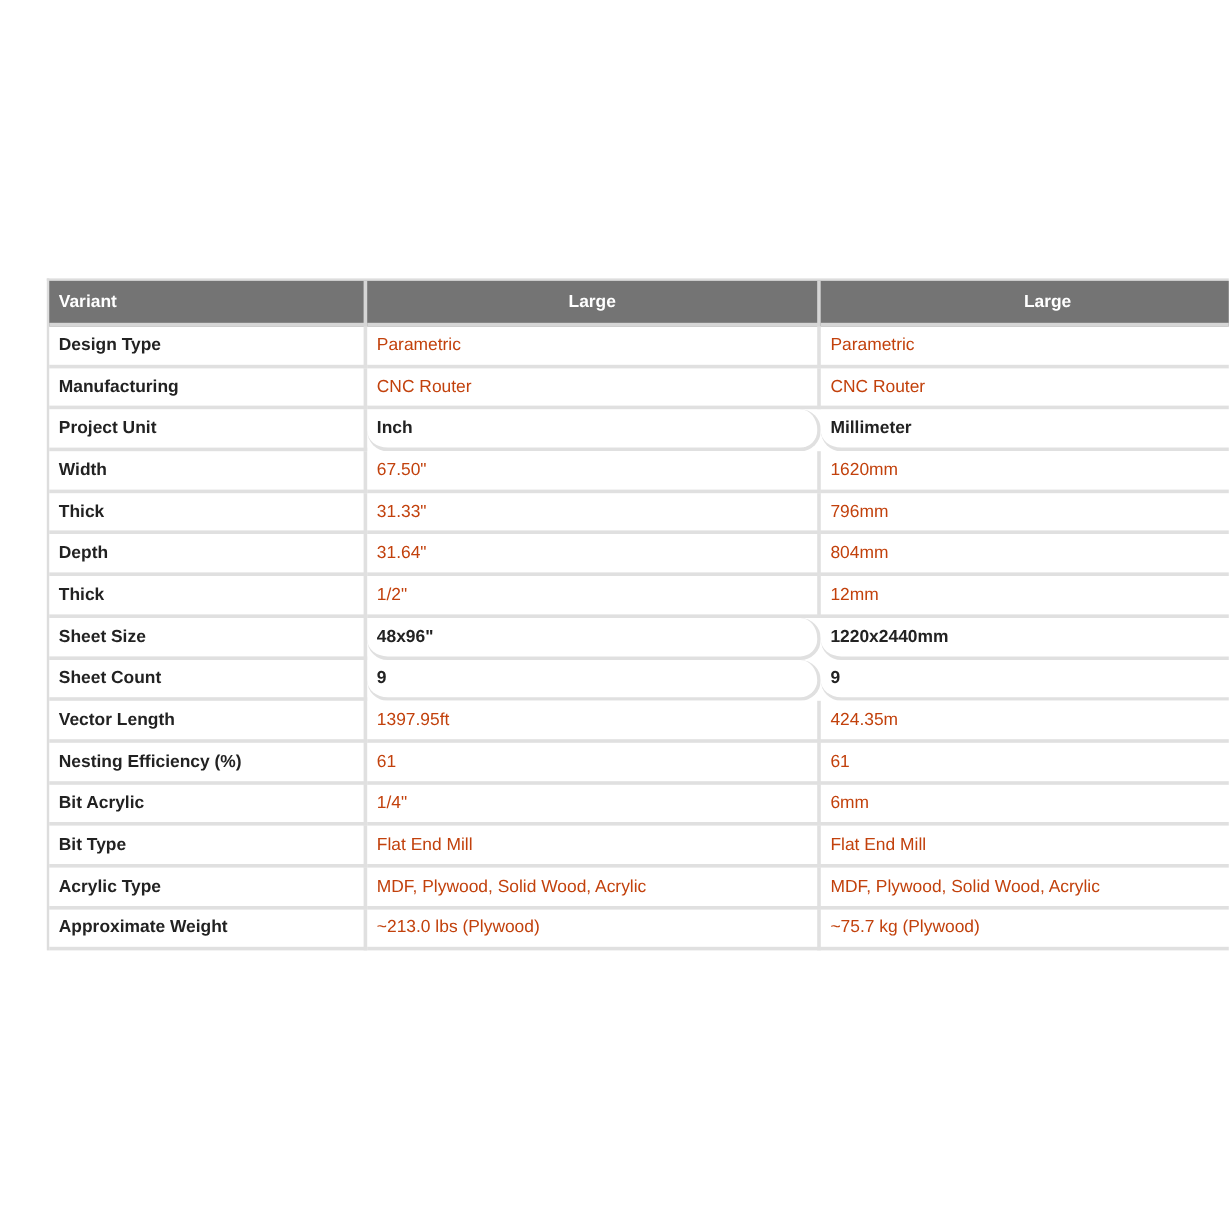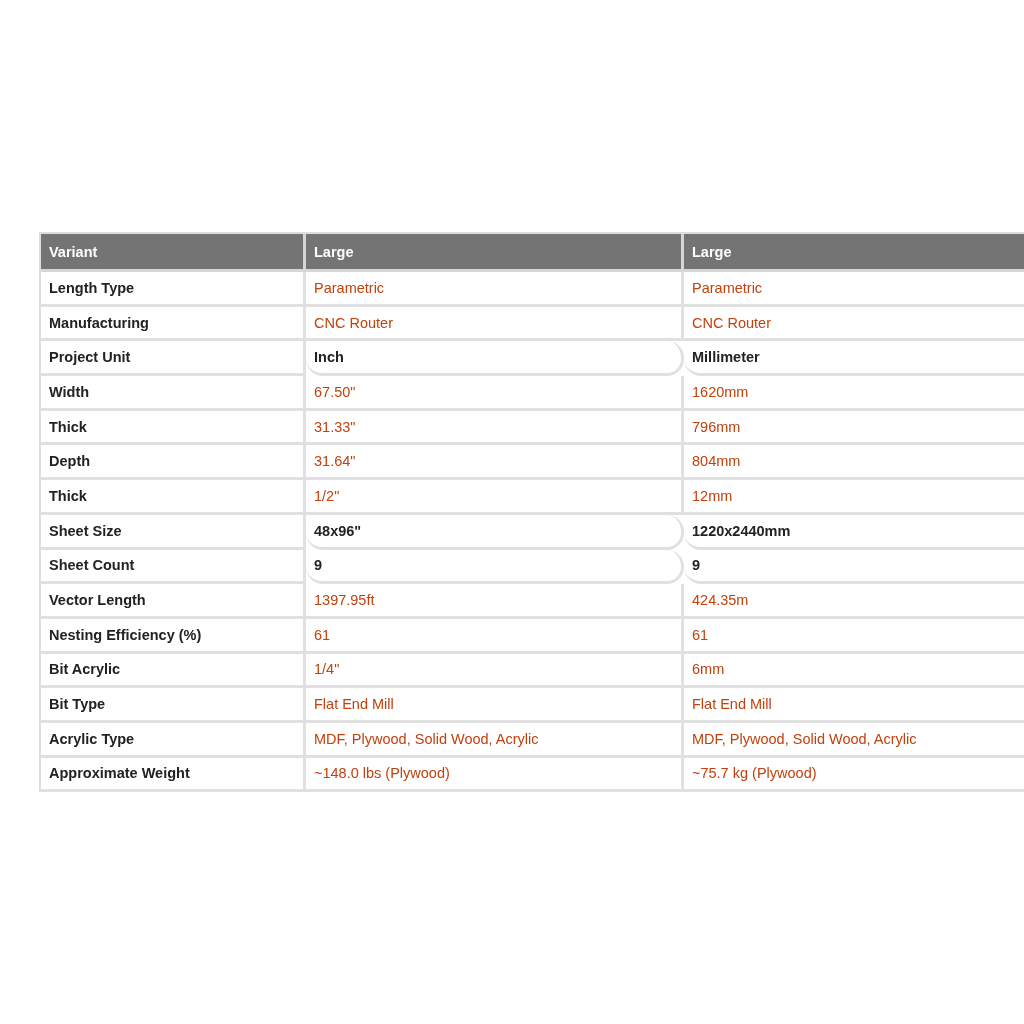--- a/index.html
+++ b/index.html
@@ -27,21 +27,21 @@
     }
     table.spec th {
       background: #747474;
       color: #ffffff;
       font-weight: bold;
       height: 35px;
       border-right: 3px solid #d6d6d6;
       border-bottom: 3px solid #d6d6d6;
     }
     table.spec th.label-h { text-align: left; }
-    table.spec th.col-h { text-align: left; }
+    table.spec th.col-h { text-align: center; }
     td.label { font-weight: bold; color: #222222; }
     td.val { color: #c2410c; }
     td.val.bold { font-weight: bold; color: #222222; border-radius: 17px; }
     col.c1 { width: 265px; }
     col.c2 { width: 378px; }
     col.c3 { width: 381px; }
   </style>
 </head>
 <body>
 
@@ -54,21 +54,21 @@
       </colgroup>
     <thead>
       <tr>
         <th class="label-h">Variant</th>
         <th class="col-h">Large</th>
         <th class="col-h">Large</th>
       </tr>
     </thead>
     <tbody id="tbody">
         <tr>
-          <td class="label">Length Type</td>
+          <td class="label">Design Type</td>
           <td class="val">Parametric</td>
           <td class="val">Parametric</td>
         </tr>
         <tr>
           <td class="label">Manufacturing</td>
           <td class="val">CNC Router</td>
           <td class="val">CNC Router</td>
         </tr>
         <tr>
           <td class="label">Project Unit</td>
@@ -125,18 +125,18 @@
           <td class="val">Flat End Mill</td>
           <td class="val">Flat End Mill</td>
         </tr>
         <tr>
           <td class="label">Acrylic Type</td>
           <td class="val">MDF, Plywood, Solid Wood, Acrylic</td>
           <td class="val">MDF, Plywood, Solid Wood, Acrylic</td>
         </tr>
         <tr>
           <td class="label">Approximate Weight</td>
-          <td class="val">~148.0 lbs (Plywood)</td>
+          <td class="val">~213.0 lbs (Plywood)</td>
           <td class="val">~75.7 kg (Plywood)</td>
         </tr>
       </tbody>
   </table>
 </div>
 
 </body></html>

